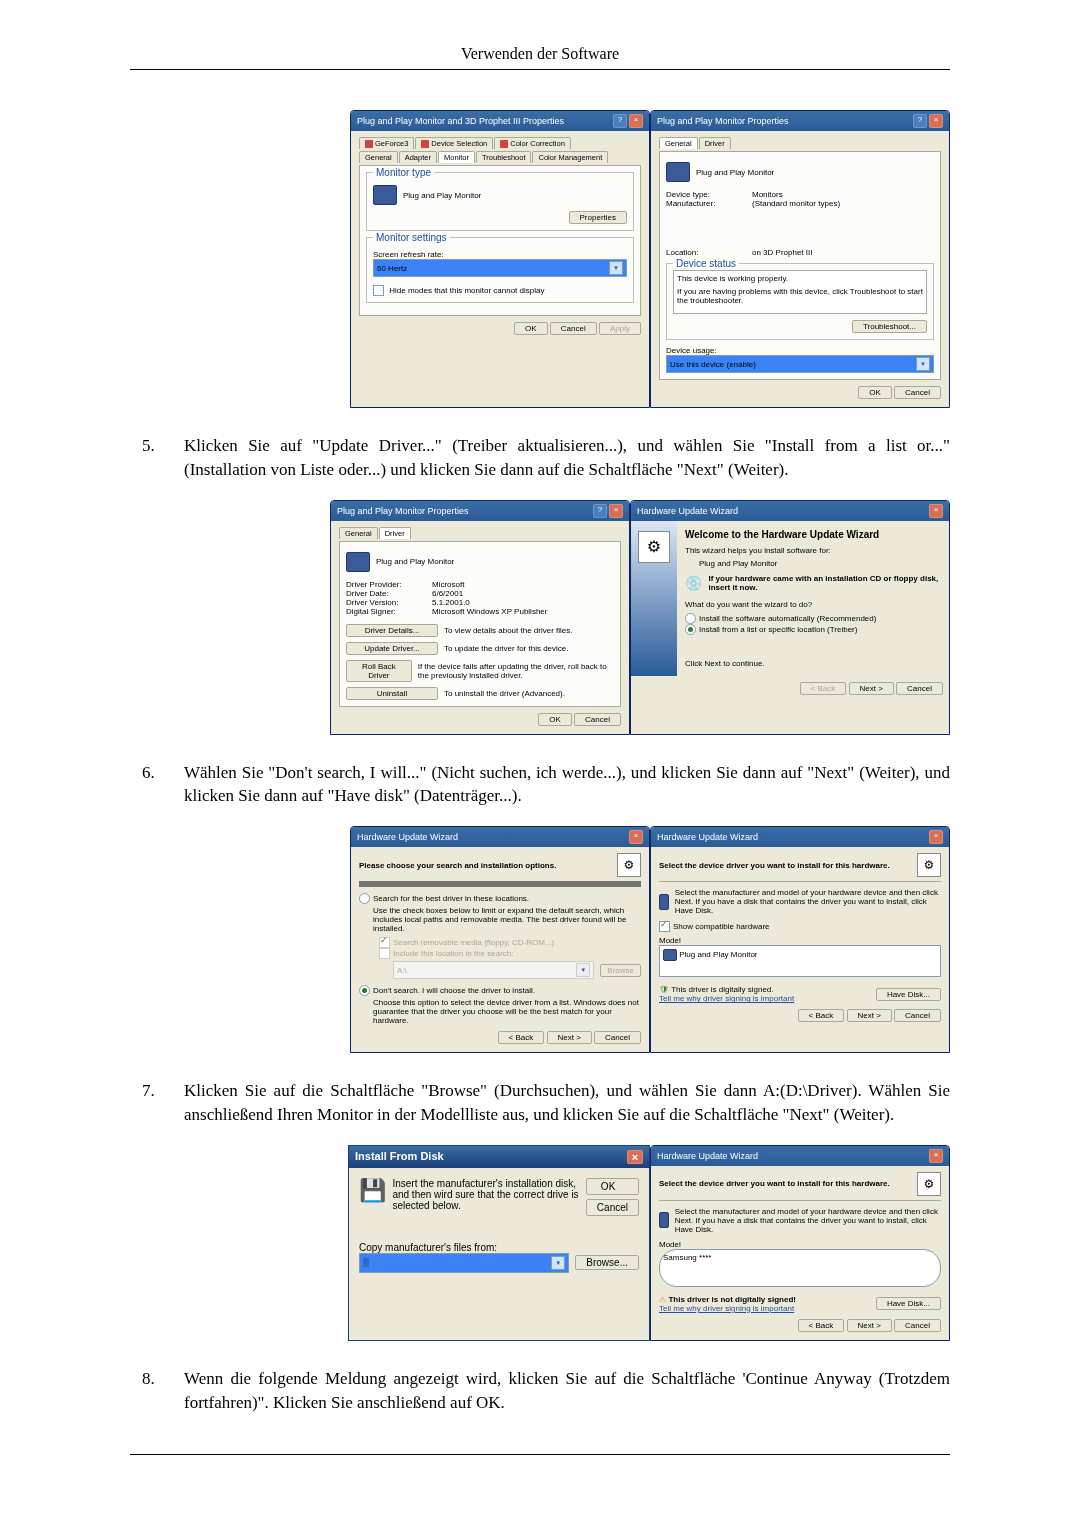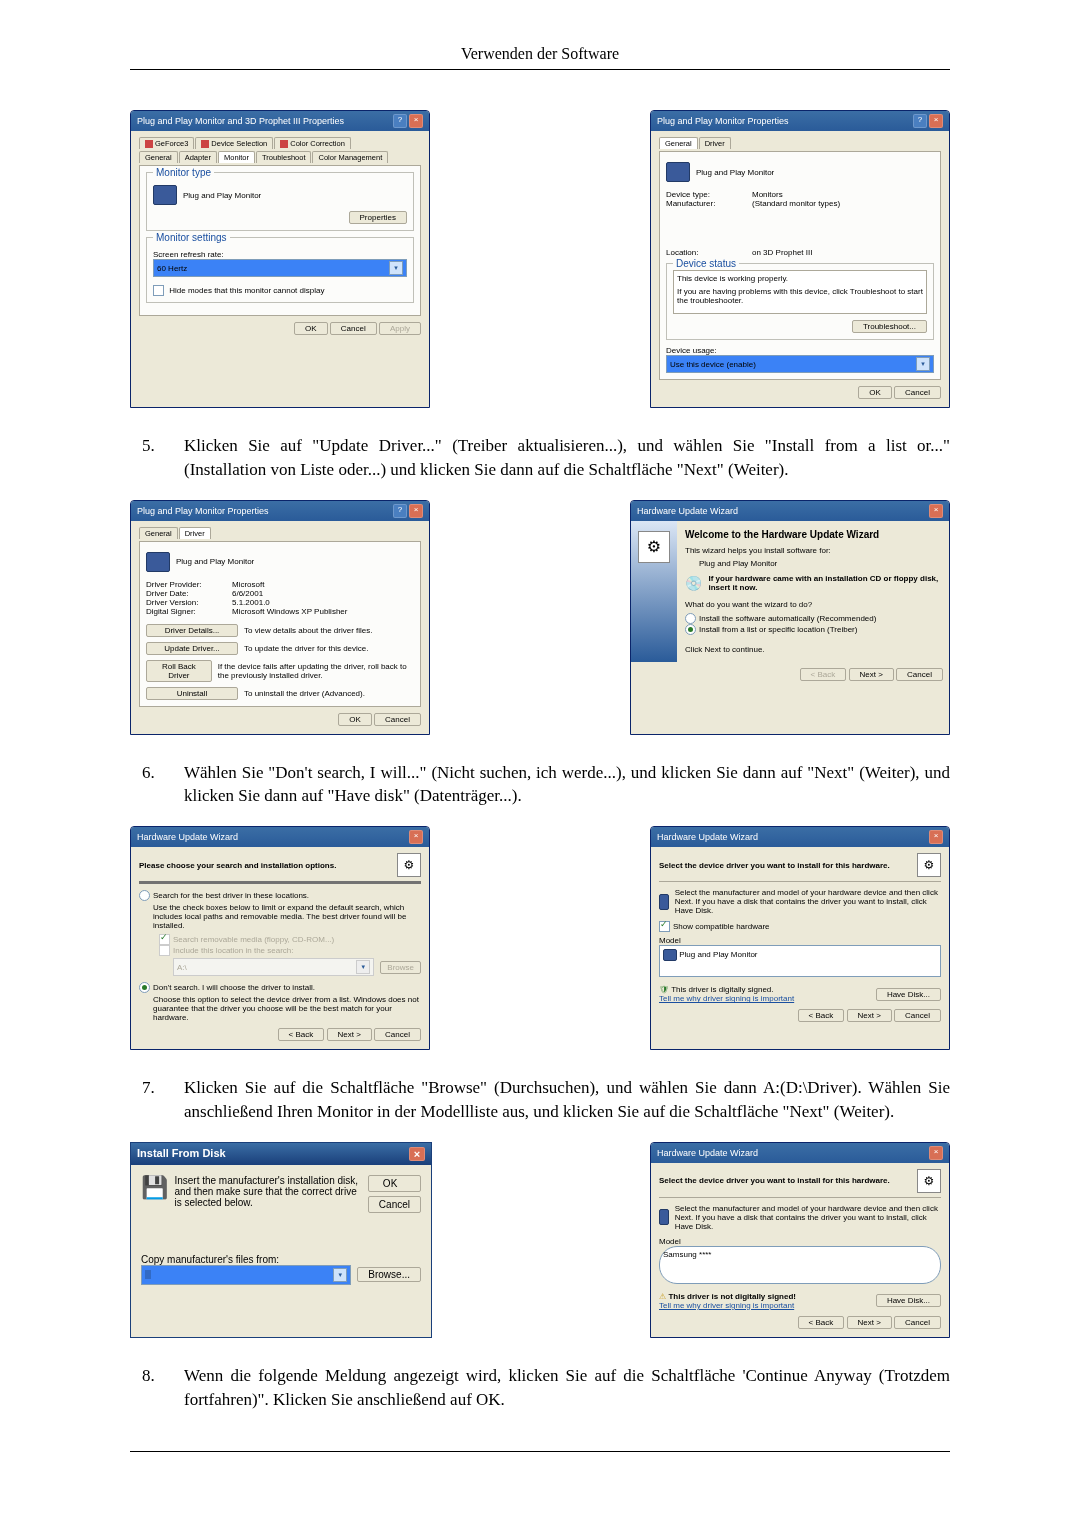--- a/index.html
+++ b/index.html
@@ -21,21 +21,21 @@
     font-size: 16px;
     margin-bottom: 6px;
   }
   .page-rule {
     border: none;
     border-top: 1px solid #000;
     margin: 0 0 40px 0;
   }
   .img-row {
     display: flex;
-    justify-content: space-between;
+    justify-content: flex-end;
     margin: 18px 0 26px 0;
   }
   .dlg {
     font-family: Tahoma, Arial, sans-serif;
     font-size: 8px;
     color: #000;
     background: #ece9d8;
     border: 1px solid #0a246a;
     border-radius: 4px 4px 0 0;
     width: 300px;
@@ -452,21 +452,21 @@
           <div style="font-weight:bold; font-size:10px; margin-bottom:6px;">Welcome to the Hardware Update Wizard</div>
           <div>This wizard helps you install software for:</div>
           <div style="margin:4px 0 6px 14px;">Plug and Play Monitor</div>
           <div class="row" style="margin-bottom:8px;">
             <span style="font-size:14px; color:#5a8fc8;">💿</span>
             <b>If your hardware came with an installation CD or floppy disk, insert it now.</b>
           </div>
           <div style="margin-bottom:4px;">What do you want the wizard to do?</div>
           <div><span class="radio"></span><span>Install the software automatically (Recommended)</span></div>
           <div><span class="radio checked"></span><span>Install from a list or specific location (Treiber)</span></div>
-          <div style="margin-top:10px;">Click Next to continue.</div>
+          <div style="margin-top:24px;">Click Next to continue.</div>
         </div>
       </div>
       <div class="footer-btns" style="padding:6px;">
         <span class="btn disabled">&lt; Back</span>
         <span class="btn">Next &gt;</span>
         <span class="btn">Cancel</span>
       </div>
     </div>
   </div>
 
@@ -478,21 +478,21 @@
   <div class="img-row">
 
     <div class="dlg" style="width:300px;">
       <div class="titlebar">
         <span>Hardware Update Wizard</span>
         <span class="ctrls">
             <span class="tbtn">×</span>
           </span>
       </div>
       <div class="dlg-body">
-        <div class="spread" style="border-bottom:3px solid #737373; padding-bottom:4px; margin-bottom:6px;">
+        <div class="spread" style="border-bottom:6px solid #737373; padding-bottom:4px; margin-bottom:6px;">
           <b>Please choose your search and installation options.</b>
           <span class="wiz-icon" style="width:22px;height:22px;font-size:12px;">⚙</span>
         </div>
         <div><span class="radio"></span><span>Search for the best driver in these locations.</span></div>
         <div style="margin:2px 0 4px 14px;">Use the check boxes below to limit or expand the default search, which includes local paths and removable media. The best driver found will be installed.</div>
         <div class="disabled-text" style="margin-left:20px;"><span class="checkbox checked" style="border-color:#ccc;"></span><span>Search removable media (floppy, CD-ROM...)</span></div>
         <div class="disabled-text" style="margin-left:20px;"><span class="checkbox" style="border-color:#ccc;"></span><span>Include this location in the search:</span></div>
         <div class="row disabled-text" style="margin:2px 0 6px 34px;">
           <div class="select" style="flex:1;background:#f4f4f0;border-color:#ccc;">
               <span>A:\</span>
@@ -557,27 +557,27 @@
   <div class="img-row">
 
     <div class="install-dlg">
       <div class="install-title">
         <span>Install From Disk</span>
         <span style="background:#d86f55;border:1px solid #fff3;border-radius:2px;width:14px;text-align:center;">×</span>
       </div>
       <div style="padding:10px;">
         <div class="row" style="align-items:flex-start;">
           <span style="font-size:22px;">💾</span>
-          <span style="flex:1;">Insert the manufacturer's installation disk, and then make sure that the correct drive is selected below.</span>
+          <span style="flex:1;">Insert the manufacturer's installation disk, and then wird sure that the correct drive is selected below.</span>
           <div style="display:flex;flex-direction:column;gap:4px;">
             <span class="btn" style="font-size:10px;padding:2px 14px;">OK</span>
             <span class="btn" style="font-size:10px;padding:2px 10px;">Cancel</span>
           </div>
         </div>
-        <div style="margin-top:41px;">Copy manufacturer's files from:</div>
+        <div style="margin-top:26px;">Copy manufacturer's files from:</div>
         <div class="row">
           <div class="select" style="flex:1;height:16px;">
               <span style="background:#316ac5;color:#fff;padding:0 2px;">&nbsp;</span>
               <span class="chev">▾</span>
             </div>
           <span class="btn" style="font-size:10px;">Browse...</span>
         </div>
       </div>
     </div>
 

